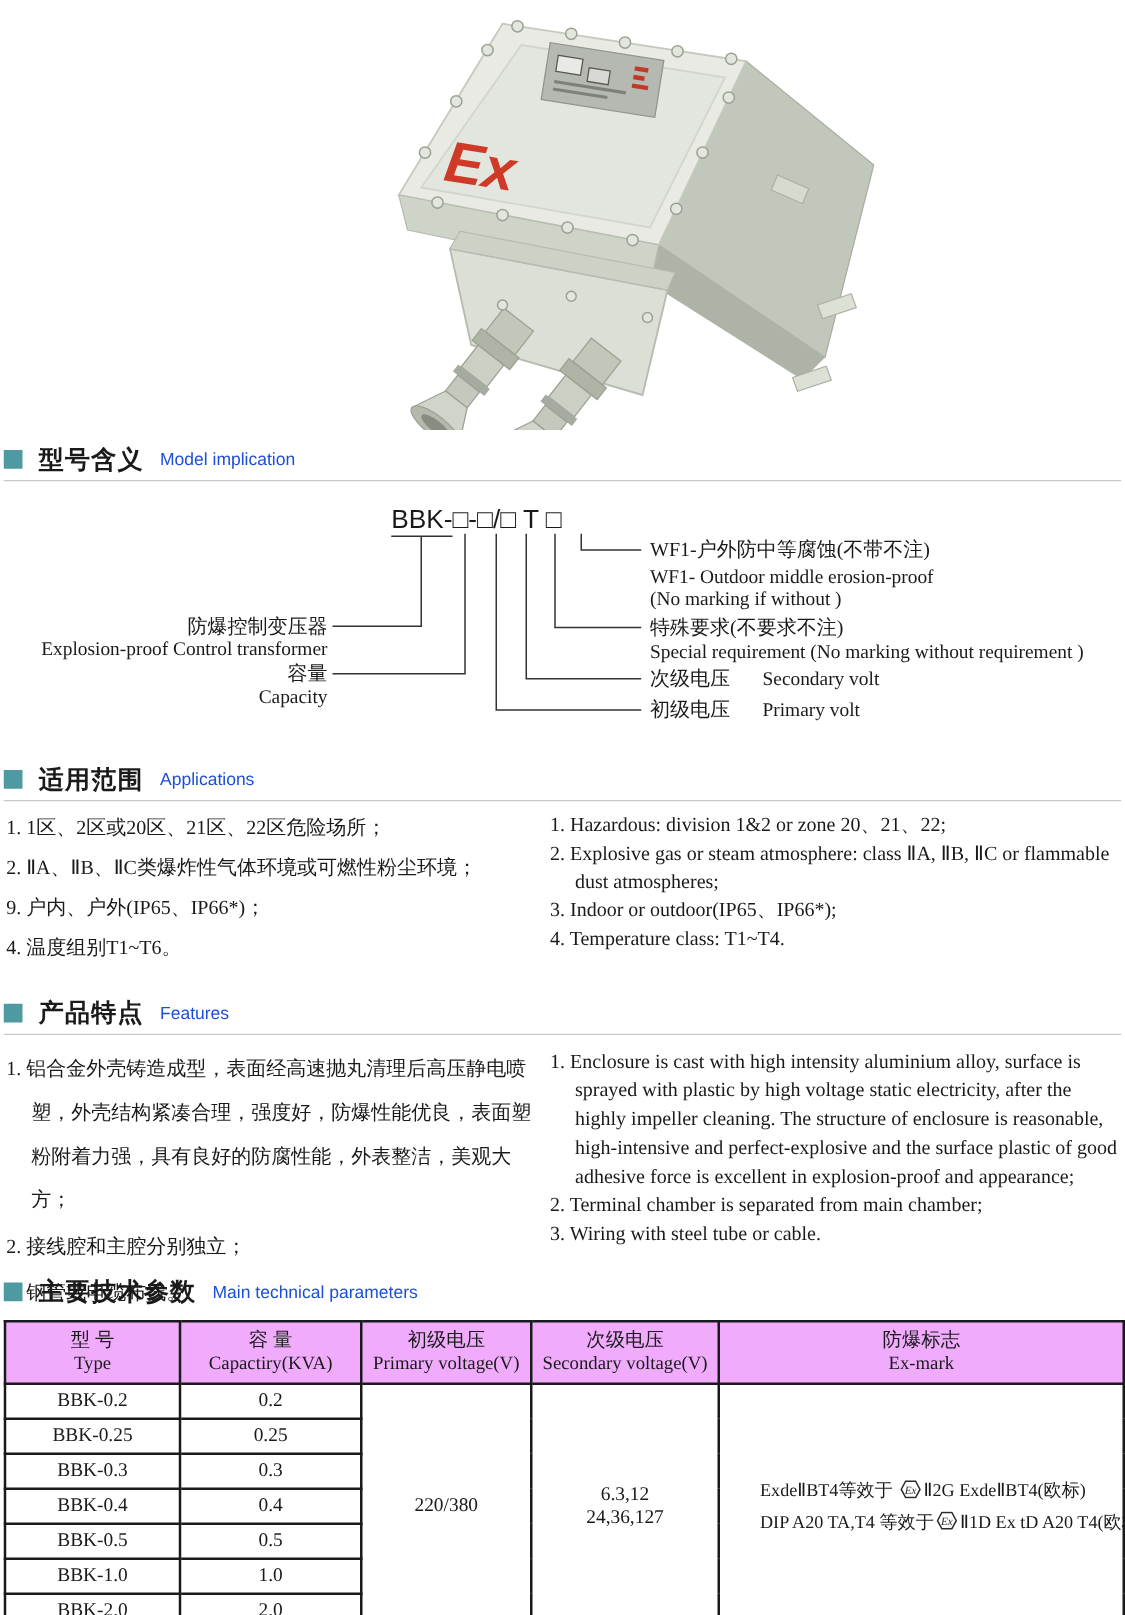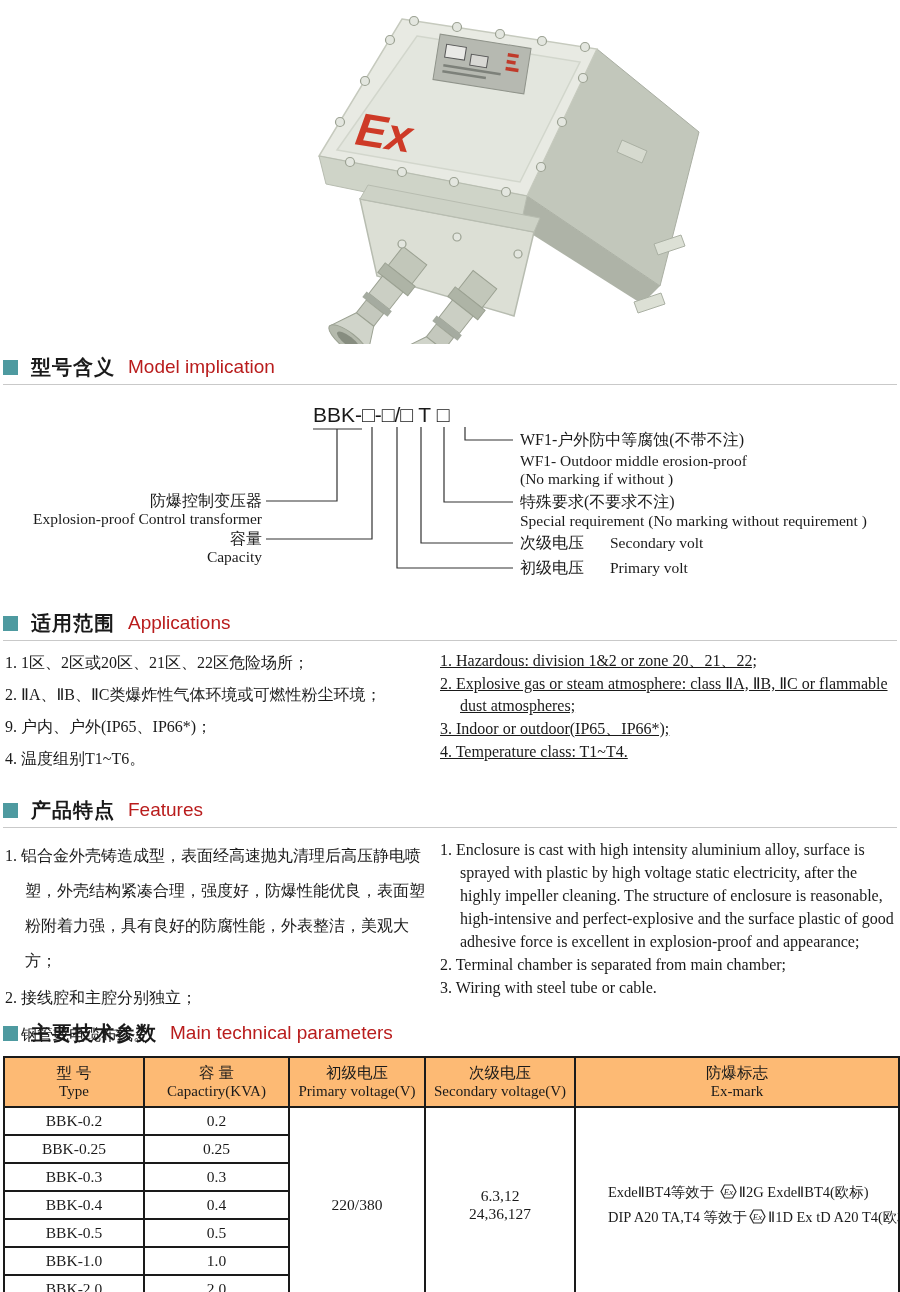--- a/index.html
+++ b/index.html
@@ -7,46 +7,46 @@
        font-family:"Liberation Serif", serif;}
   .page{position:relative;width:900px;height:1292px;overflow:hidden;background:#fff;}
 
   
   .sec-head{position:absolute;left:3px;width:894px;height:34px;
             display:flex;align-items:center;gap:13px;
             font-family:"Liberation Sans", sans-serif;}
   .sec-head.ruled{border-bottom:1px solid #c9c9c9;}
   .bullet{width:15px;height:15px;background:#4e9aa0;flex:0 0 auto;}
   .sec-zh{font-size:20px;font-weight:bold;letter-spacing:1px;}
-  .sec-en{font-size:19px;color:#b91c1c;}
+  .sec-en{font-size:14px;color:#1d4ed8;}
 
   
   .diagram{position:absolute;left:0;top:398px;width:900px;height:190px;}
   .diagram text{fill:#1a1a1a;}
   .dcode{font-family:"Liberation Sans", sans-serif;font-size:21px;}
   .dzh{font-size:16px;font-family:"Liberation Serif", serif;}
   .den{font-size:15.5px;font-family:"Liberation Serif", serif;}
 
   
   .col-list{position:absolute;list-style:none;margin:0;padding:0;font-size:16px;}
   .col-list li{padding-left:20px;text-indent:-20px;}
   .app-zh{left:5px;top:650px;width:430px;}
   .app-zh li{line-height:26px;margin-bottom:6px;}
-  .app-en{left:440px;top:650px;width:456px;text-decoration:underline;}
+  .app-en{left:440px;top:650px;width:456px;}
   .app-en li{line-height:22px;margin-bottom:1px;}
   .feat-zh{left:5px;top:838px;width:428px;}
   .feat-zh li{line-height:35px;margin-bottom:2px;}
   .feat-en{left:440px;top:838px;width:458px;}
   .feat-en li{line-height:23px;}
 
   
   .params-table{position:absolute;left:3px;top:1056px;width:895px;
                 border-collapse:collapse;font-size:15.5px;table-layout:fixed;}
   .params-table th,.params-table td{border:2px solid #1a1a1a;padding:0;}
-  .params-table th{background:#fdba74;font-weight:normal;height:48px;line-height:1.25;}
+  .params-table th{background:#f0abfc;font-weight:normal;height:48px;line-height:1.25;}
   .th-zh{font-size:15.5px;}
   .th-en{font-size:15px;}
   .params-table td{height:26px;text-align:center;}
   .ex-cell{text-align:left !important;padding-left:30px !important;font-size:14.5px;}
   .ex-line{margin:6px 2px;white-space:nowrap;}
   .exhex{vertical-align:-2px;margin:0 2px;}
 </style>
 </head>
 <body>
 

